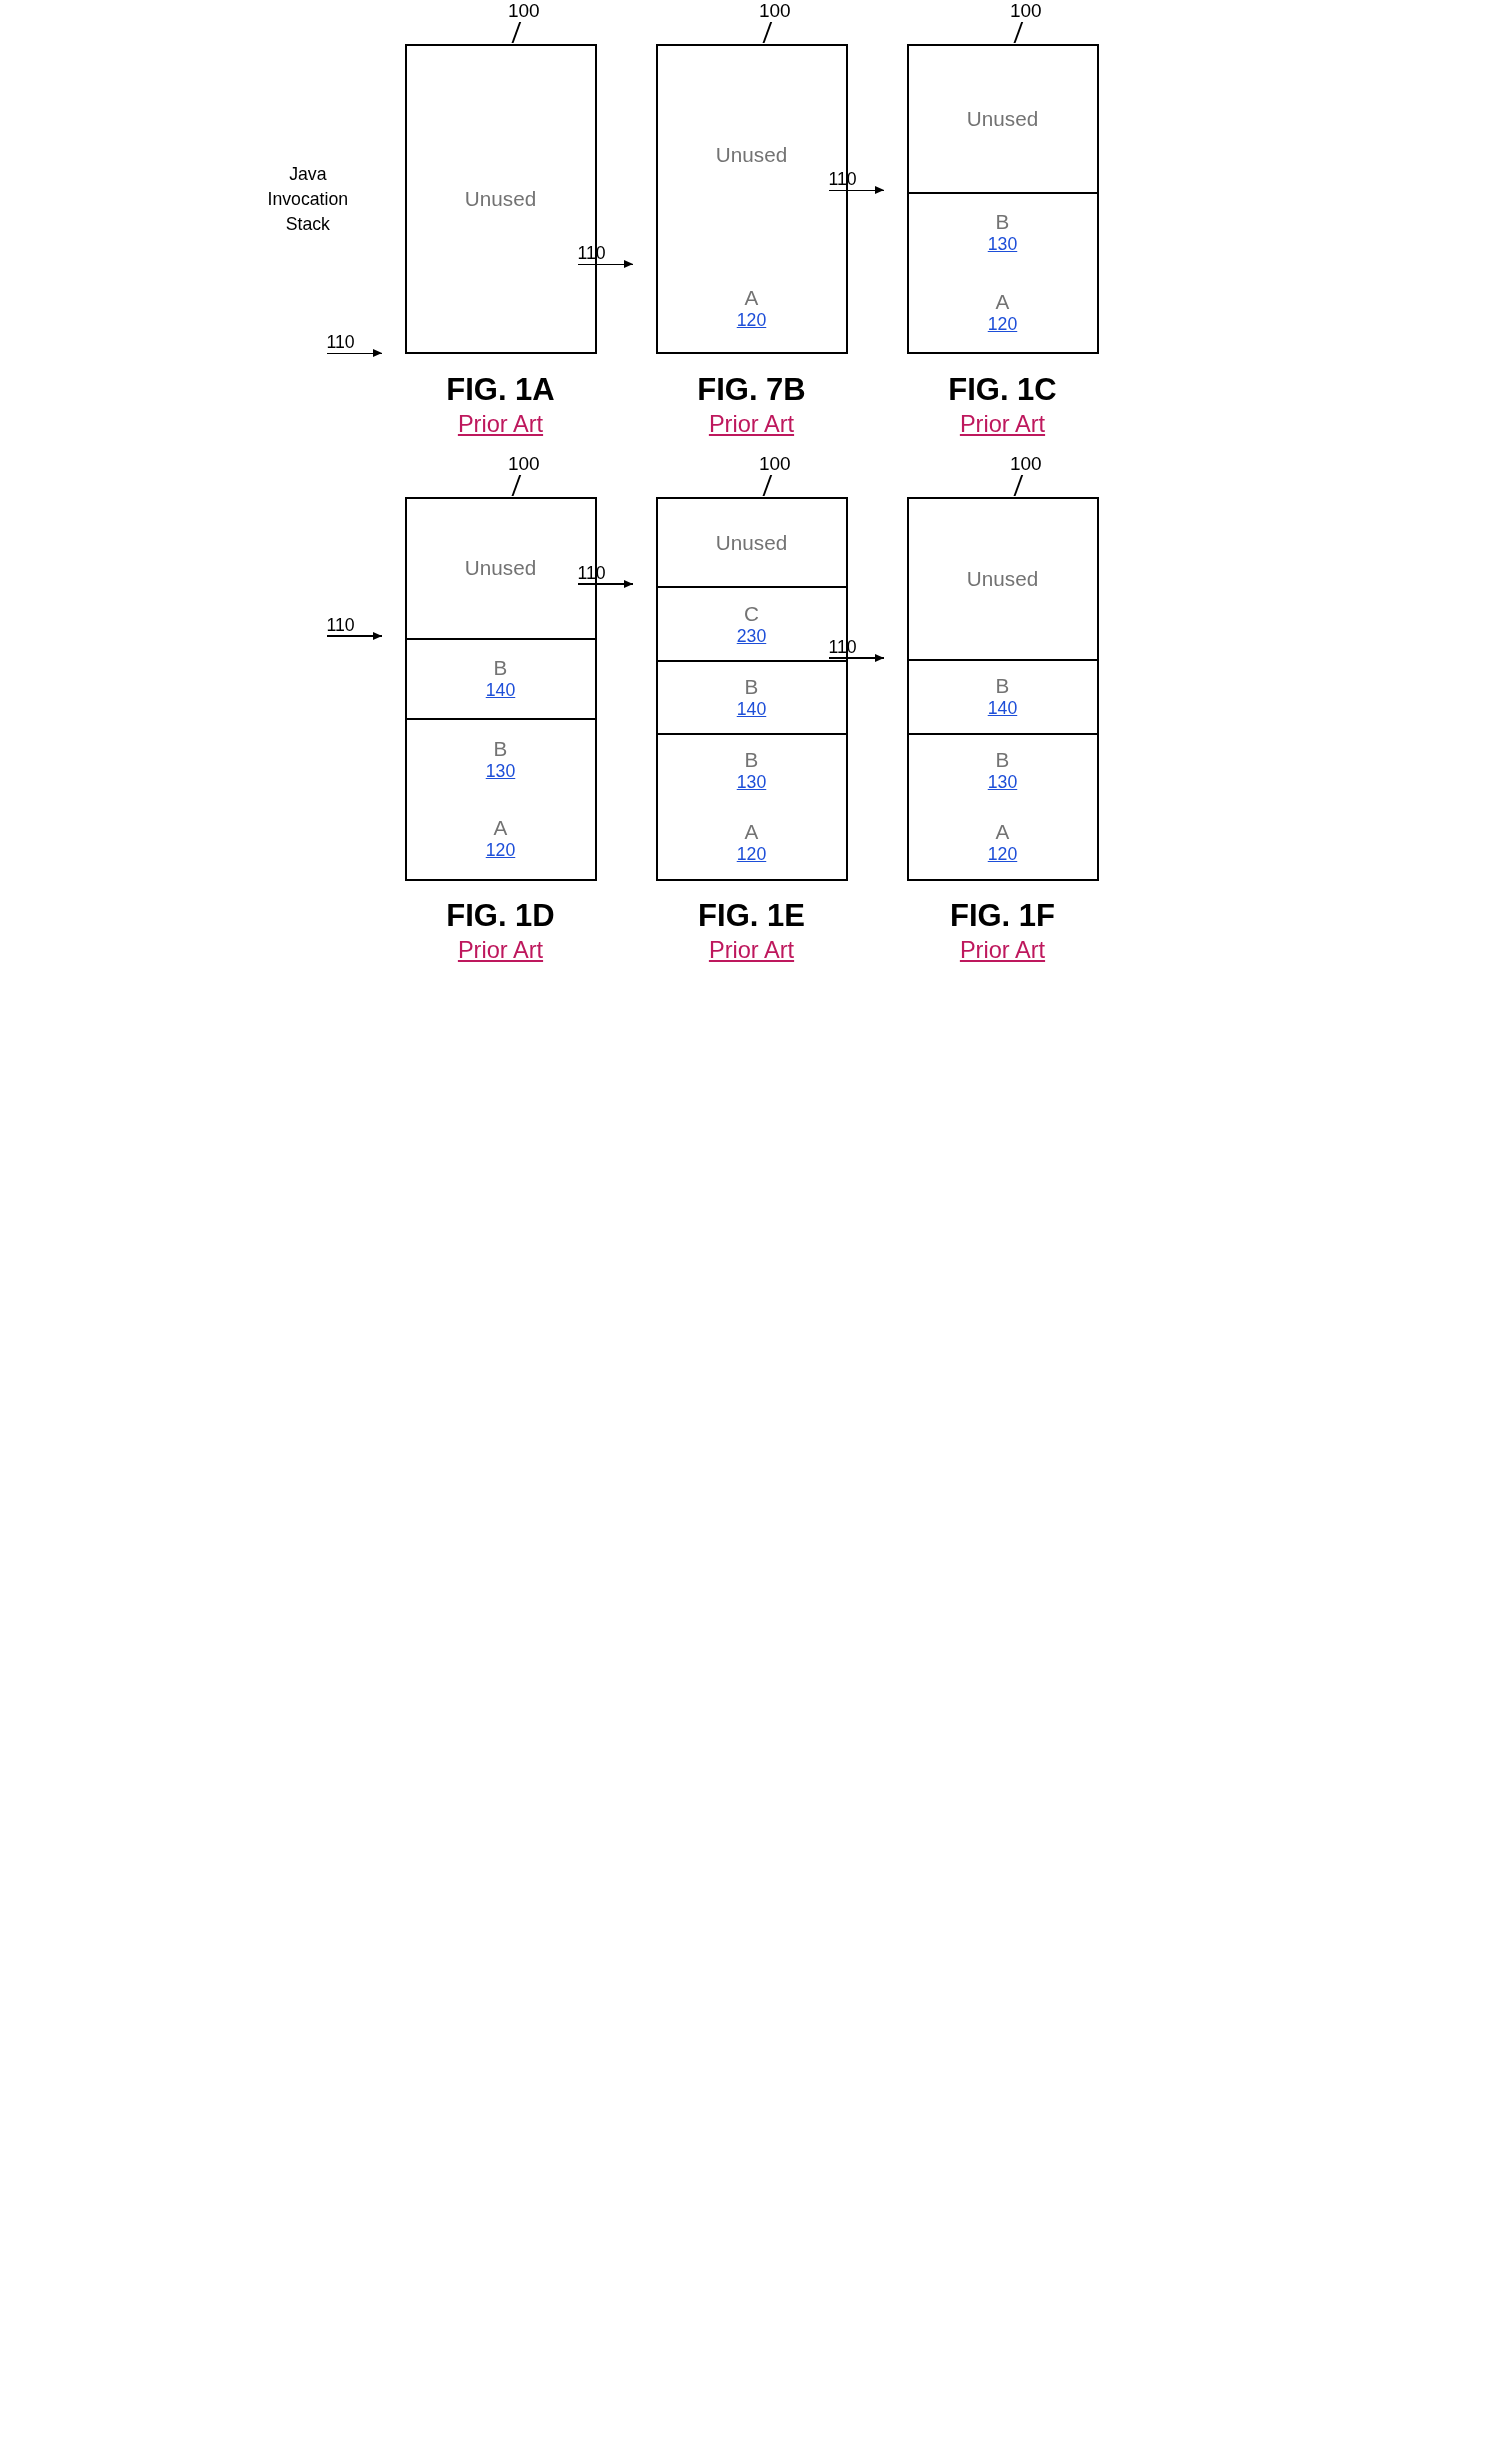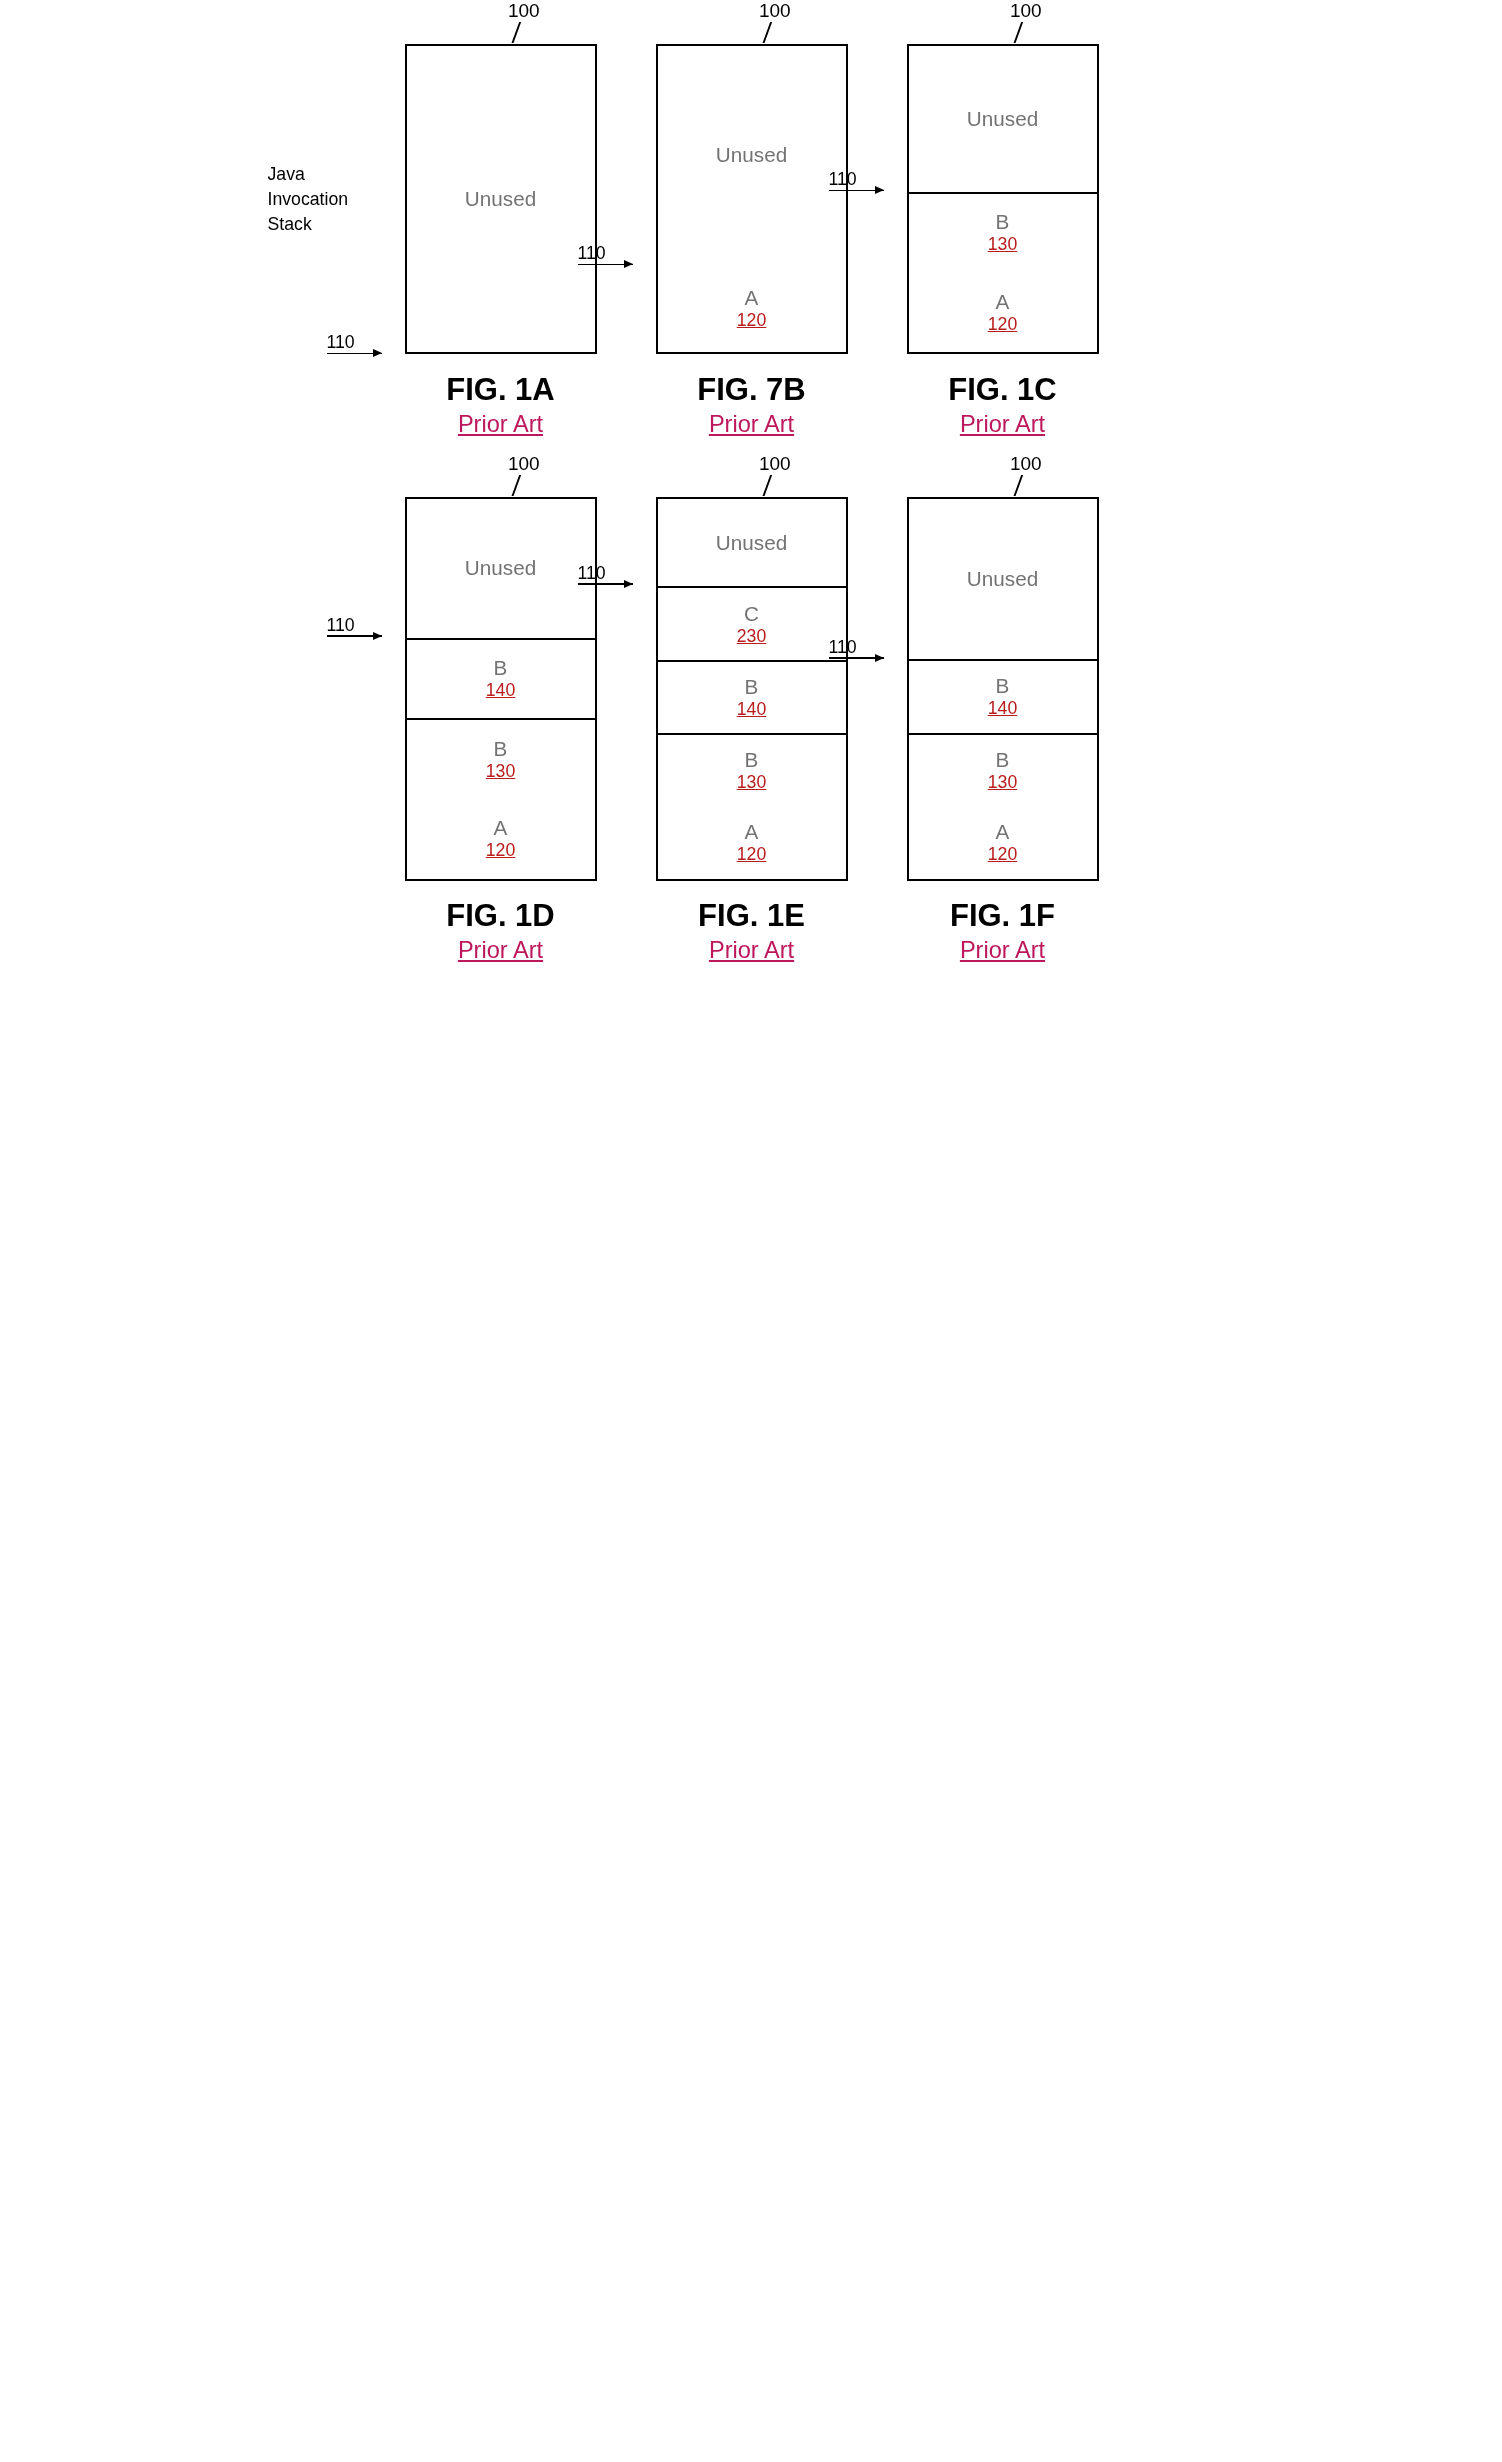--- a/index.html
+++ b/index.html
@@ -66,21 +66,21 @@
     .section-label {
       font-size: 20.7px;
       font-family: Arial, sans-serif;
       color: #737373;
     }
 
     .section-ref {
       font-size: 17.7px;
       font-family: Arial, sans-serif;
       text-decoration: underline;
-      color: #b91c1c;
+      color: #1d4ed8;
     }
 
     .fig-caption {
       margin-top: 17.7px;
       text-align: center;
     }
 
     .fig-title {
       font-size: 31px;
       font-weight: bold;
@@ -96,21 +96,21 @@
       margin-top: 3px;
     }
 
     .java-label {
       position: absolute;
       left: -137px;
       top: 50%;
       transform: translateY(-50%);
       font-size: 17.7px;
       font-family: Arial, sans-serif;
-      text-align: left;
+      text-align: center;
       line-height: 1.4;
     }
   </style>
 </head>
 <body>
 
 <div class="row">
 
   <div class="figure-container">
     <div class="stack-wrapper">

